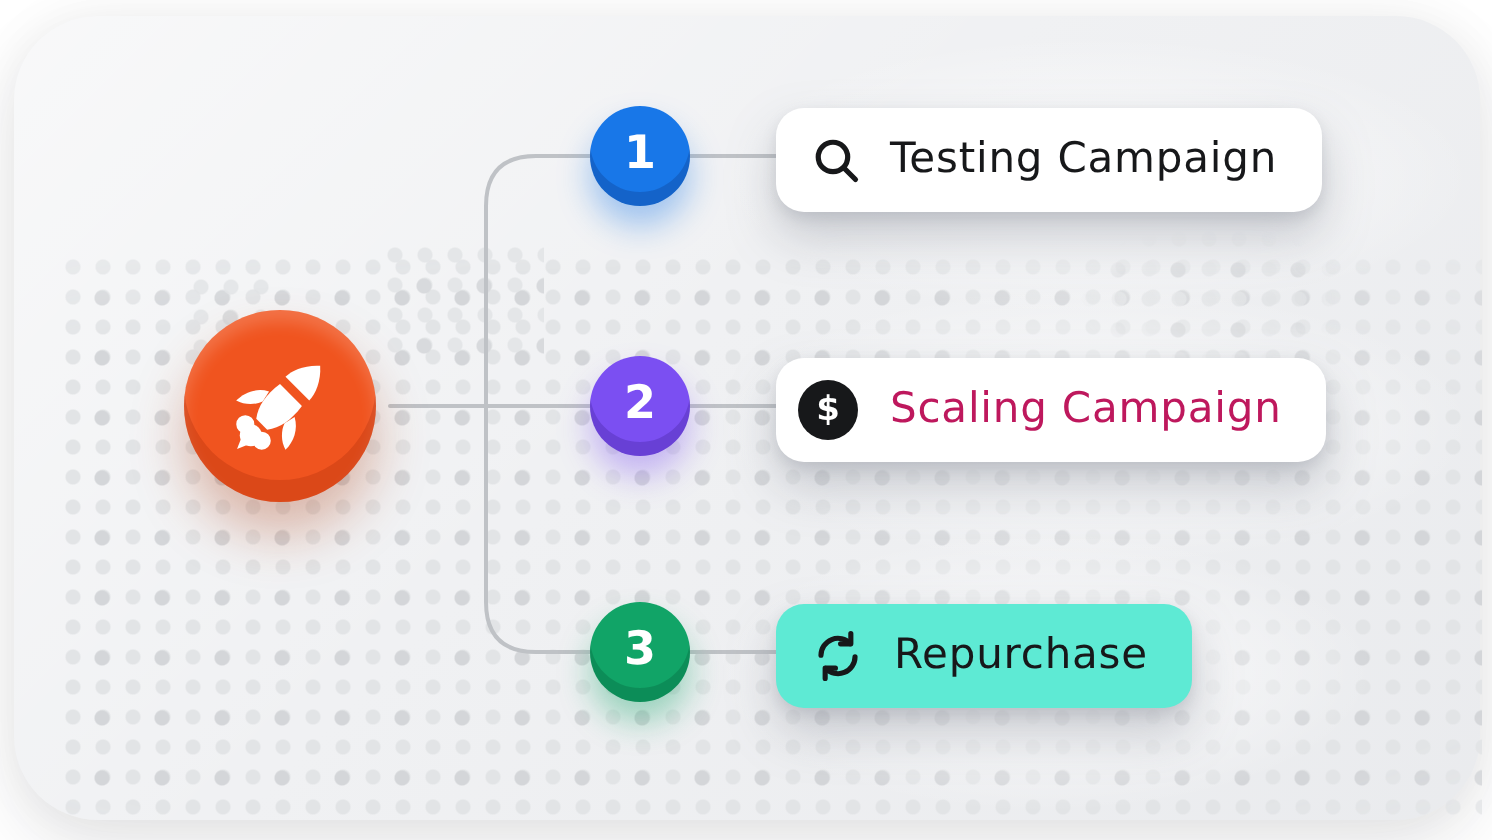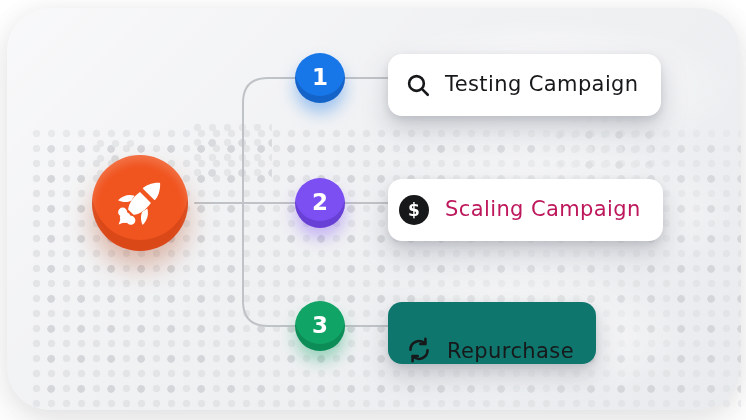--- a/index.html
+++ b/index.html
@@ -49,21 +49,21 @@
   
   .badge{position:absolute;left:295px;width:50px;height:50px;border-radius:50%;
        display:flex;align-items:center;justify-content:center;
        color:#fff;font-family:"DejaVu Sans",sans-serif;font-weight:700;font-size:23px;}
   .badge span{transform:translateY(-1px);}
   .b1{top:53px;box-shadow:0 10px 16px rgba(24,119,232,0.38), inset 0 -7px 0 rgba(10,30,90,0.22);}
   .b2{top:178px;box-shadow:0 10px 16px rgba(123,79,242,0.38), inset 0 -7px 0 rgba(45,15,120,0.24);}
   .b3{top:301px;box-shadow:0 10px 16px rgba(17,164,103,0.38), inset 0 -7px 0 rgba(0,70,40,0.24);}
 
   
-  .pill{position:absolute;left:388px;height:62px;border-radius:14px;background:#ffffff;
+  .pill{position:absolute;left:388px;height:52px;border-radius:14px;background:#ffffff;
        display:inline-flex;align-items:center;gap:14px;padding:0 22px 0 17px;
        box-shadow:0 12px 24px rgba(124,130,142,0.38), 0 3px 7px rgba(124,130,142,0.20);}
   .p1{top:54px;}
   .p2{top:179px;padding-left:11px;gap:16px;}
   .p3{top:302px;}
   .pill .plabel{font-family:"DejaVu Sans",sans-serif;font-size:21px;font-weight:400;
        letter-spacing:0.4px;color:#17181a;white-space:nowrap;transform:translateY(-1px);}
   .picon{display:flex;align-items:center;justify-content:center;}
   .picon svg{display:block;}
   .dollar-badge{width:30px;height:30px;border-radius:50%;background:#17181a;color:#ffffff;
@@ -129,21 +129,21 @@
     <span class="plabel" style="color: rgb(23, 24, 26);">Testing Campaign</span>
   </div>
 
   <div class="pill p2" style="background: rgb(255, 255, 255);">
     <span class="picon dollar-badge">
       <span>$</span>
     </span>
     <span class="plabel" style="color: #be185d;">Scaling Campaign</span>
   </div>
 
-  <div class="pill p3" style="background: #0f766e; align-items: flex-end;">
+  <div class="pill p3" style="background: #5eead4;">
     <span class="picon">
       <svg width="28" height="28" viewBox="0 0 24 24" fill="none" stroke="#17181a" stroke-width="2.2" stroke-linecap="round" stroke-linejoin="round">
         <path d="M19.3 12.3 A7.3 7.3 0 0 1 6.7 17.3"></path>
         <path d="M10.9 17.2 L6.5 17.2 L6.5 21.6"></path>
         <path d="M4.7 11.7 A7.3 7.3 0 0 1 17.3 6.7"></path>
         <path d="M13.1 6.8 L17.5 6.8 L17.5 2.4"></path>
       </svg>
     </span>
     <span class="plabel" style="color: rgb(23, 24, 26);">Repurchase</span>
   </div>

